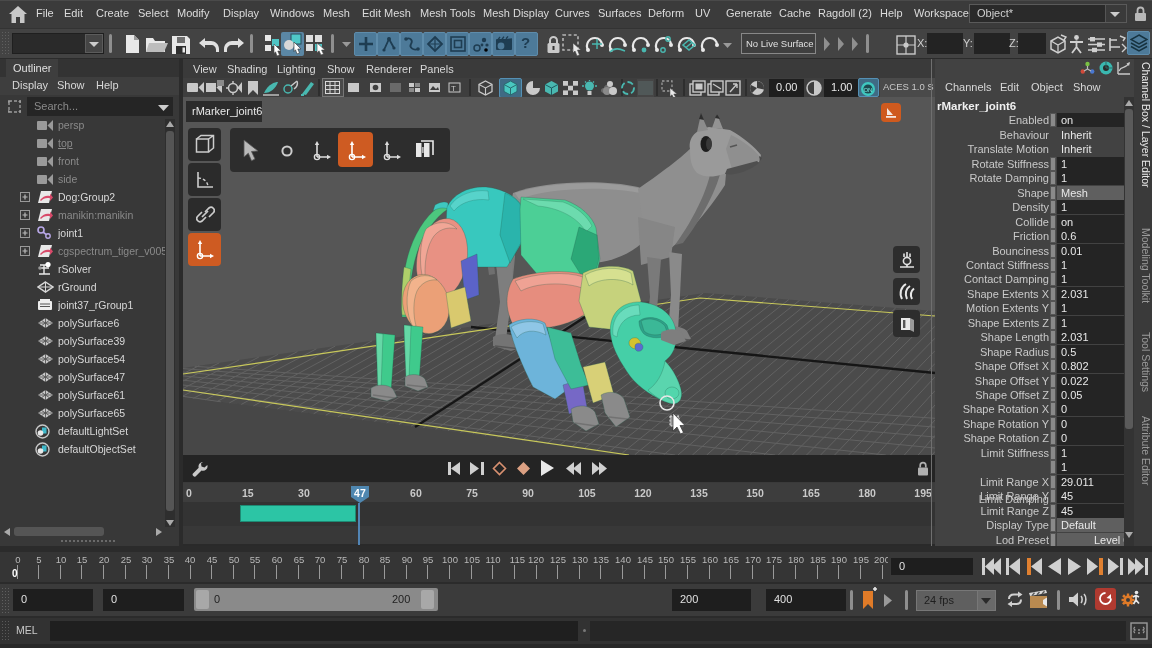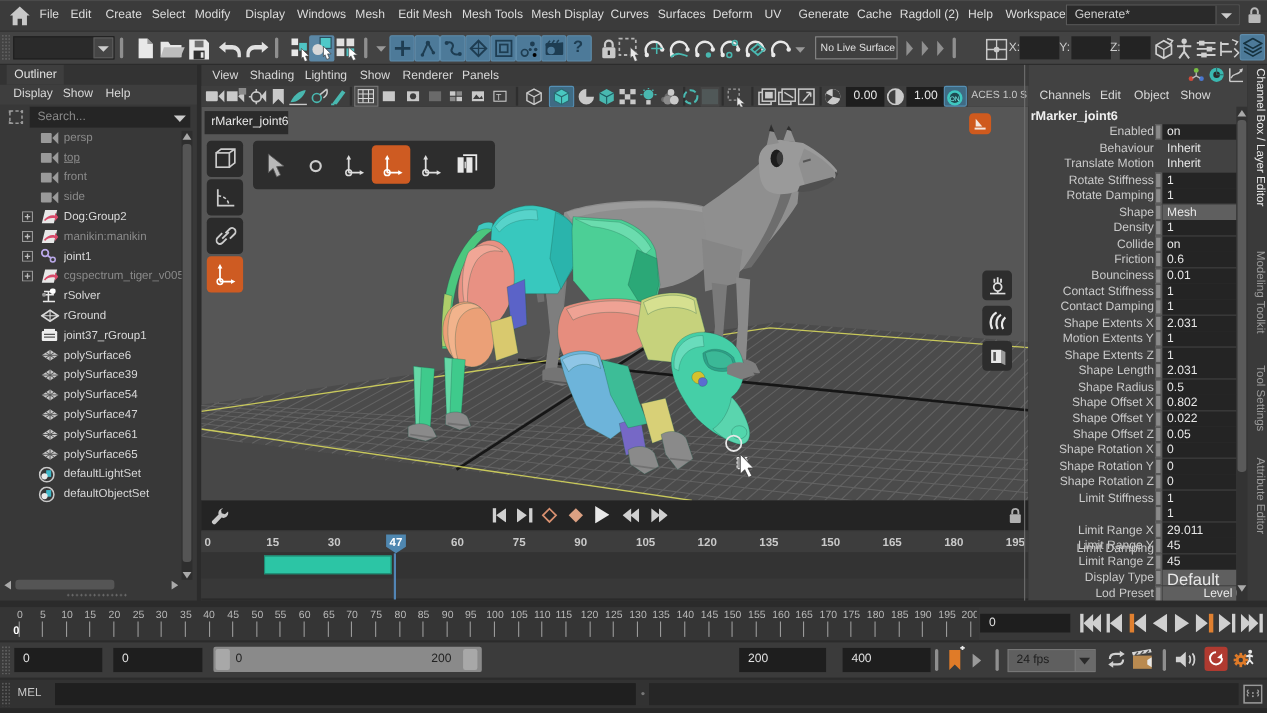--- a/index.html
+++ b/index.html
@@ -23,21 +23,21 @@
 <div class="abs" style="left:555px;top:7px;width:80px;height:14px;white-space:nowrap;font-size:11px;color:#dcdcdc;"><span class="txt">Curves</span></div>
 <div class="abs" style="left:598px;top:7px;width:80px;height:14px;white-space:nowrap;font-size:11px;color:#dcdcdc;"><span class="txt">Surfaces</span></div>
 <div class="abs" style="left:648px;top:7px;width:80px;height:14px;white-space:nowrap;font-size:11px;color:#dcdcdc;"><span class="txt">Deform</span></div>
 <div class="abs" style="left:695px;top:7px;width:80px;height:14px;white-space:nowrap;font-size:11px;color:#dcdcdc;"><span class="txt">UV</span></div>
 <div class="abs" style="left:726px;top:7px;width:80px;height:14px;white-space:nowrap;font-size:11px;color:#dcdcdc;"><span class="txt">Generate</span></div>
 <div class="abs" style="left:779px;top:7px;width:80px;height:14px;white-space:nowrap;font-size:11px;color:#dcdcdc;"><span class="txt">Cache</span></div>
 <div class="abs" style="left:818px;top:7px;width:80px;height:14px;white-space:nowrap;font-size:11px;color:#dcdcdc;"><span class="txt">Ragdoll (2)</span></div>
 <div class="abs" style="left:880px;top:7px;width:80px;height:14px;white-space:nowrap;font-size:11px;color:#dcdcdc;"><span class="txt">Help</span></div>
 <div class="abs" style="left:914px;top:7px;width:58px;height:14px;white-space:nowrap;font-size:11px;color:#dcdcdc;">Workspace:</div>
 <div class="abs" style="left:969px;top:4px;width:158px;height:19px;white-space:nowrap;background:#2a2a2a;border:1px solid #5a5a5a;"></div>
-<div class="abs" style="left:977px;top:7px;width:80px;height:14px;white-space:nowrap;font-size:11px;color:#d0d0d0;">Generate*</div>
+<div class="abs" style="left:977px;top:7px;width:80px;height:14px;white-space:nowrap;font-size:11px;color:#d0d0d0;">Object*</div>
 <div class="abs" style="left:1105px;top:5px;width:21px;height:17px;white-space:nowrap;background:#3a3a3a;border-left:1px solid #555;"></div>
 <svg class="abs" style="left:1109px;top:11px" width="12" height="7">
     <path d="M1 1 L11 1 L6 6 Z" fill="#ccc"></path>
   </svg>
 <svg class="abs" style="left:1134px;top:6px" width="13" height="16" viewBox="0 0 13 16">
 <rect x="1" y="7" width="11" height="8" rx="1" fill="#b8b8b8"></rect>
     <path d="M3.5 7 V4.5 a3 3 0 0 1 6 0 V7" stroke="#b8b8b8" stroke-width="1.8" fill="none"></path>
   </svg>
 <div class="abs" style="left:0px;top:28px;width:1152px;height:30px;white-space:nowrap;background:#434343;border-top:1px solid #333;"></div>
 <div class="abs" style="left:1px;top:31px;width:8px;height:24px;white-space:nowrap;background:radial-gradient(#5f5f5f 28%,transparent 32%) 0 0/3px 3px;"></div>
@@ -887,21 +887,21 @@
 <div class="abs" style="left:1057px;top:489px;width:67px;height:14px;white-space:nowrap;background:#242424;"></div>
 <div class="abs" style="left:1050px;top:489px;width:6px;height:14px;white-space:nowrap;background:#8a8a8a;border:1px solid #555;"></div>
 <div class="abs" style="left:1061px;top:490px;width:62px;height:13px;white-space:nowrap;font-size:11px;color:#e8e8e8;">45</div>
 <div class="abs" style="left:935px;top:505px;width:114px;height:13px;white-space:nowrap;font-size:11px;color:#c9c9c9;text-align:right;">Limit Range Z</div>
 <div class="abs" style="left:1057px;top:504px;width:67px;height:14px;white-space:nowrap;background:#242424;"></div>
 <div class="abs" style="left:1050px;top:504px;width:6px;height:14px;white-space:nowrap;background:#8a8a8a;border:1px solid #555;"></div>
 <div class="abs" style="left:1061px;top:505px;width:62px;height:13px;white-space:nowrap;font-size:11px;color:#e8e8e8;">45</div>
 <div class="abs" style="left:935px;top:519px;width:114px;height:13px;white-space:nowrap;font-size:11px;color:#c9c9c9;text-align:right;">Display Type</div>
 <div class="abs" style="left:1057px;top:518px;width:67px;height:14px;white-space:nowrap;background:#5f5f5f;"></div>
 <div class="abs" style="left:1050px;top:518px;width:6px;height:14px;white-space:nowrap;background:#8a8a8a;border:1px solid #555;"></div>
-<div class="abs" style="left:1061px;top:519px;width:62px;height:13px;white-space:nowrap;font-size:15px;color:#e8e8e8;">Default</div>
+<div class="abs" style="left:1061px;top:519px;width:62px;height:13px;white-space:nowrap;font-size:11px;color:#e8e8e8;">Default</div>
 <div class="abs" style="left:935px;top:534px;width:114px;height:13px;white-space:nowrap;font-size:11px;color:#c9c9c9;text-align:right;">Lod Preset</div>
 <div class="abs" style="left:1057px;top:533px;width:67px;height:14px;white-space:nowrap;background:#5f5f5f;"></div>
 <div class="abs" style="left:1050px;top:533px;width:6px;height:14px;white-space:nowrap;background:#8a8a8a;border:1px solid #555;"></div>
 <div class="abs" style="left:1061px;top:534px;width:62px;height:13px;white-space:nowrap;font-size:11px;color:#e8e8e8;padding-left:33px;">Level 0</div>
 <div class="abs" style="left:935px;top:546px;width:199px;height:2px;white-space:nowrap;background:#2b2b2b;"></div>
 <div class="abs" style="left:1124px;top:97px;width:10px;height:449px;white-space:nowrap;background:#333;"></div>
 <svg class="abs" style="left:1124px;top:99px" width="10" height="8">
     <path d="M5 1 L9 7 L1 7 Z" fill="#aaa"></path>
   </svg>
 <div class="abs" style="left:1125px;top:109px;width:8px;height:320px;white-space:nowrap;background:#5a5a5a;border-radius:3px;"></div>
@@ -956,21 +956,21 @@
     <div class="abs" style="left:397px;top:2px;width:20px;text-align:center;font-size:9.5px;color:#b8b8b8;">90</div>
     <div class="abs" style="left:405.8px;top:13px;width:1px;height:14px;background:#9a9a9a;"></div>
     <div class="abs" style="left:418px;top:2px;width:20px;text-align:center;font-size:9.5px;color:#b8b8b8;">95</div>
     <div class="abs" style="left:427.4px;top:13px;width:1px;height:14px;background:#9a9a9a;"></div>
     <div class="abs" style="left:440px;top:2px;width:20px;text-align:center;font-size:9.5px;color:#b8b8b8;">100</div>
     <div class="abs" style="left:449.0px;top:13px;width:1px;height:14px;background:#9a9a9a;"></div>
     <div class="abs" style="left:462px;top:2px;width:20px;text-align:center;font-size:9.5px;color:#b8b8b8;">105</div>
     <div class="abs" style="left:470.6px;top:13px;width:1px;height:14px;background:#9a9a9a;"></div>
     <div class="abs" style="left:483px;top:2px;width:20px;text-align:center;font-size:9.5px;color:#b8b8b8;">110</div>
     <div class="abs" style="left:492.2px;top:13px;width:1px;height:14px;background:#9a9a9a;"></div>
-    <div class="abs" style="left:505px;top:2px;width:20px;text-align:left;font-size:9.5px;color:#b8b8b8;">115</div>
+    <div class="abs" style="left:505px;top:2px;width:20px;text-align:right;font-size:9.5px;color:#b8b8b8;">115</div>
     <div class="abs" style="left:513.9px;top:13px;width:1px;height:14px;background:#9a9a9a;"></div>
     <div class="abs" style="left:526px;top:2px;width:20px;text-align:center;font-size:9.5px;color:#b8b8b8;">120</div>
     <div class="abs" style="left:535.5px;top:13px;width:1px;height:14px;background:#9a9a9a;"></div>
     <div class="abs" style="left:548px;top:2px;width:20px;text-align:center;font-size:9.5px;color:#b8b8b8;">125</div>
     <div class="abs" style="left:557.1px;top:13px;width:1px;height:14px;background:#9a9a9a;"></div>
     <div class="abs" style="left:570px;top:2px;width:20px;text-align:center;font-size:9.5px;color:#b8b8b8;">130</div>
     <div class="abs" style="left:578.8px;top:13px;width:1px;height:14px;background:#9a9a9a;"></div>
     <div class="abs" style="left:591px;top:2px;width:20px;text-align:center;font-size:9.5px;color:#b8b8b8;">135</div>
     <div class="abs" style="left:600.4px;top:13px;width:1px;height:14px;background:#9a9a9a;"></div>
     <div class="abs" style="left:613px;top:2px;width:20px;text-align:center;font-size:9.5px;color:#b8b8b8;">140</div>

